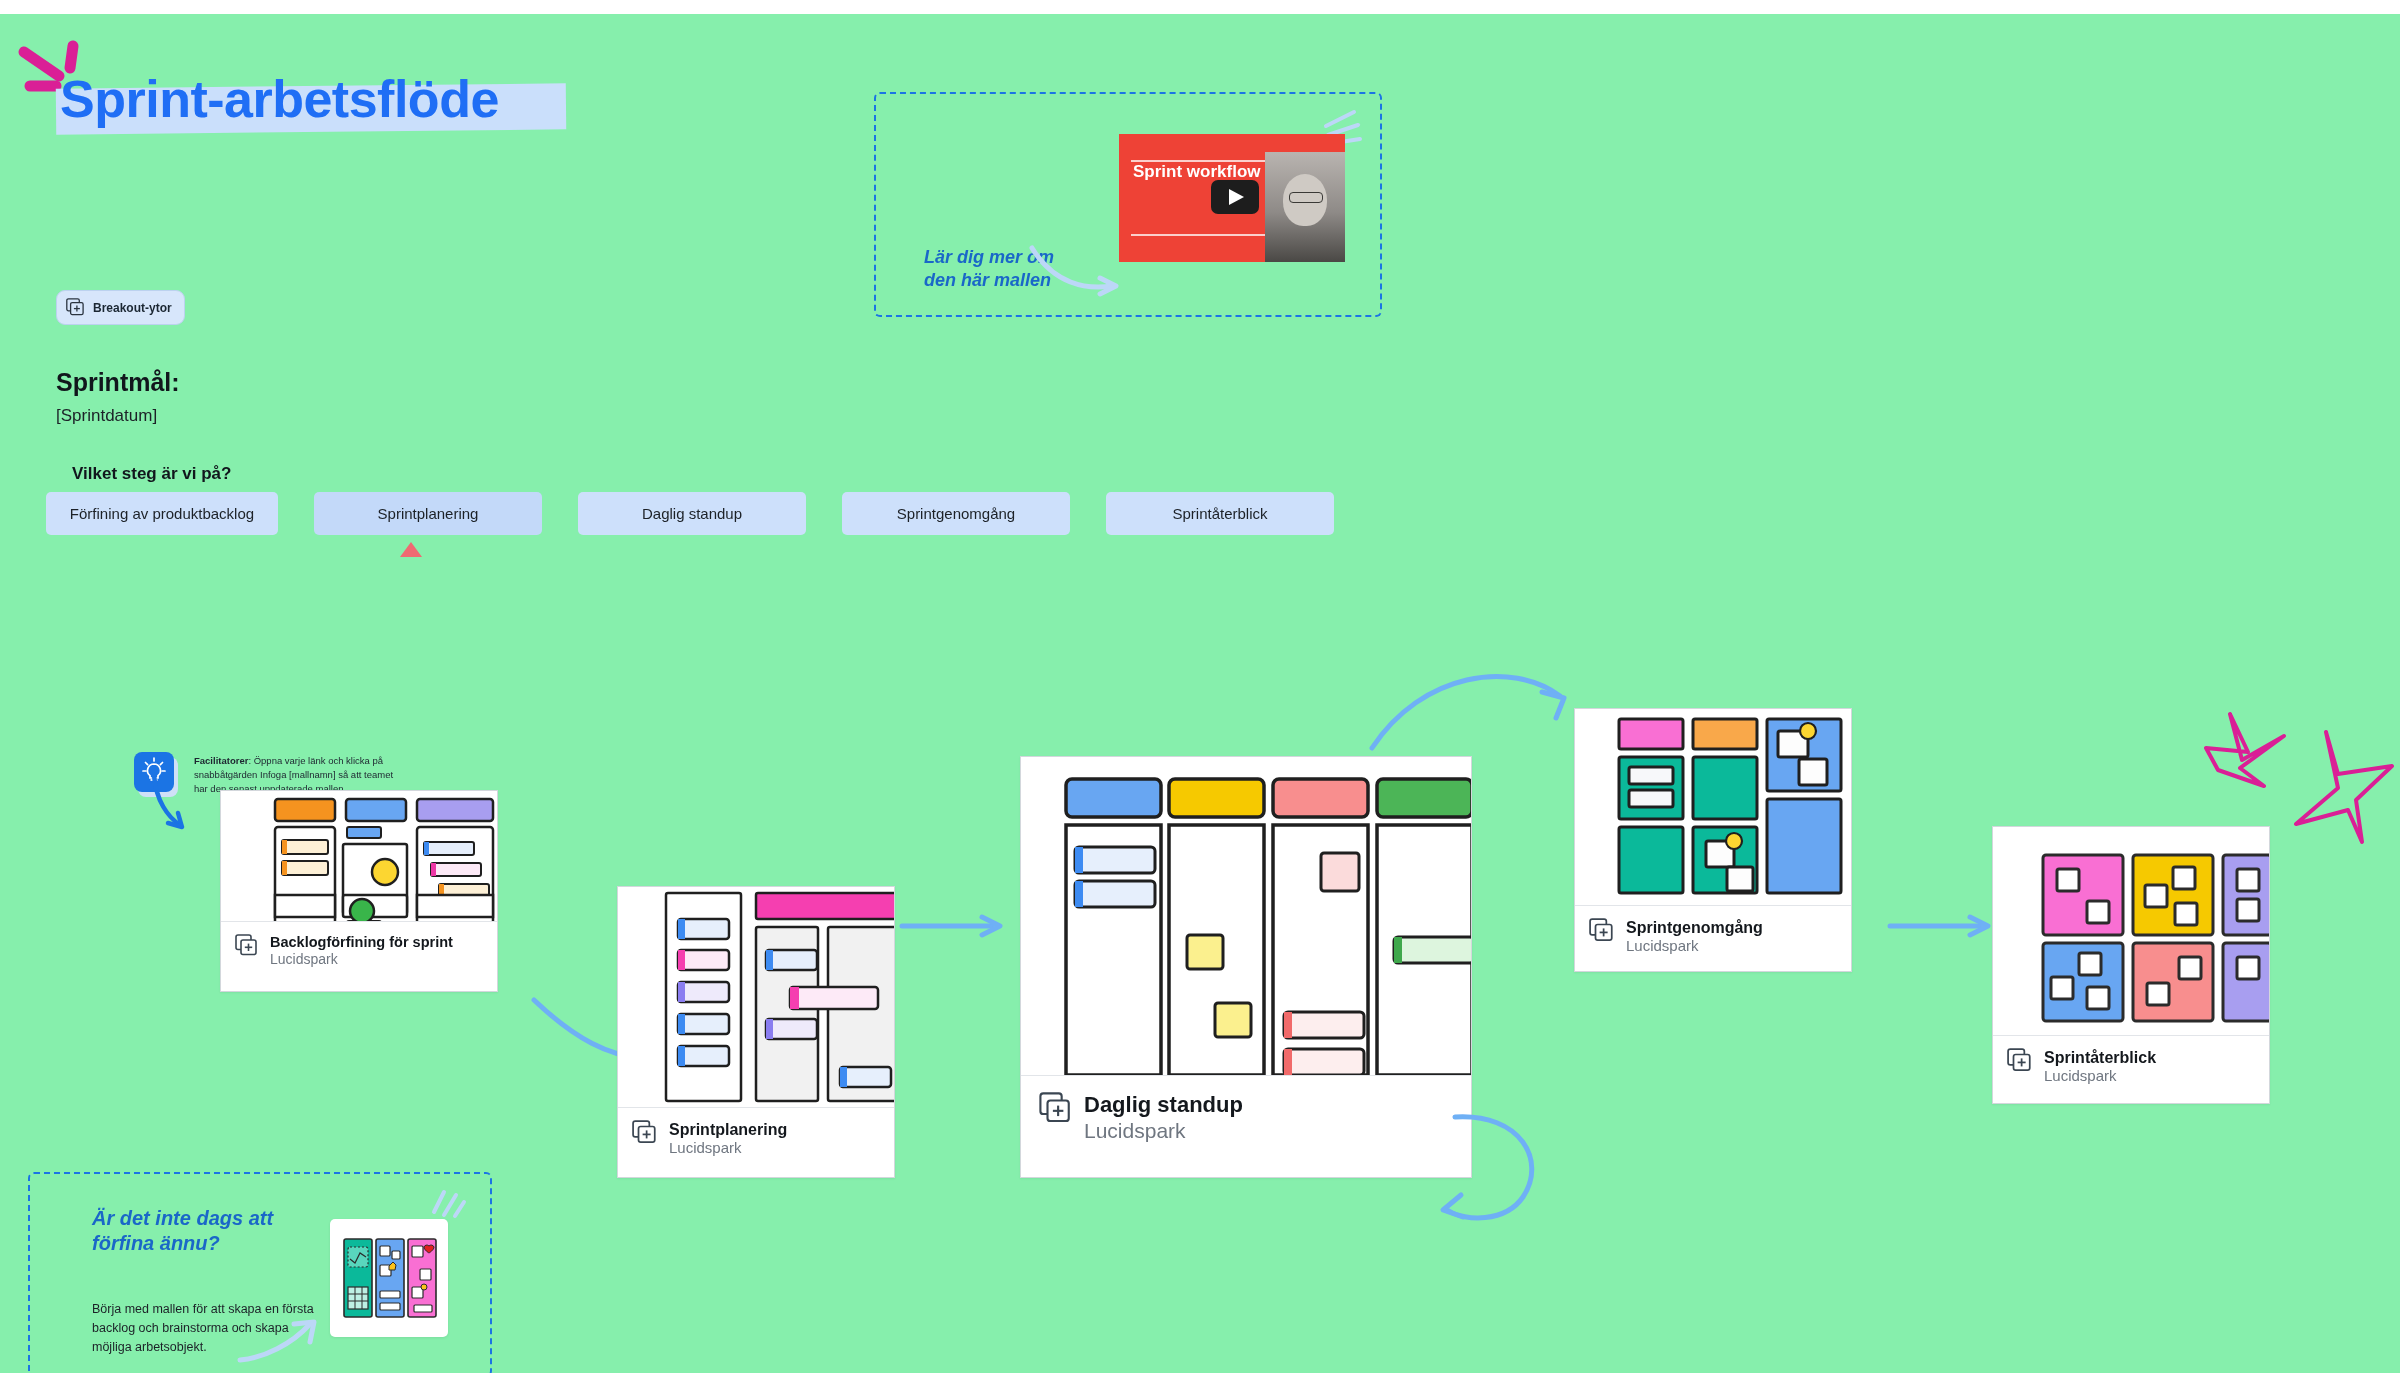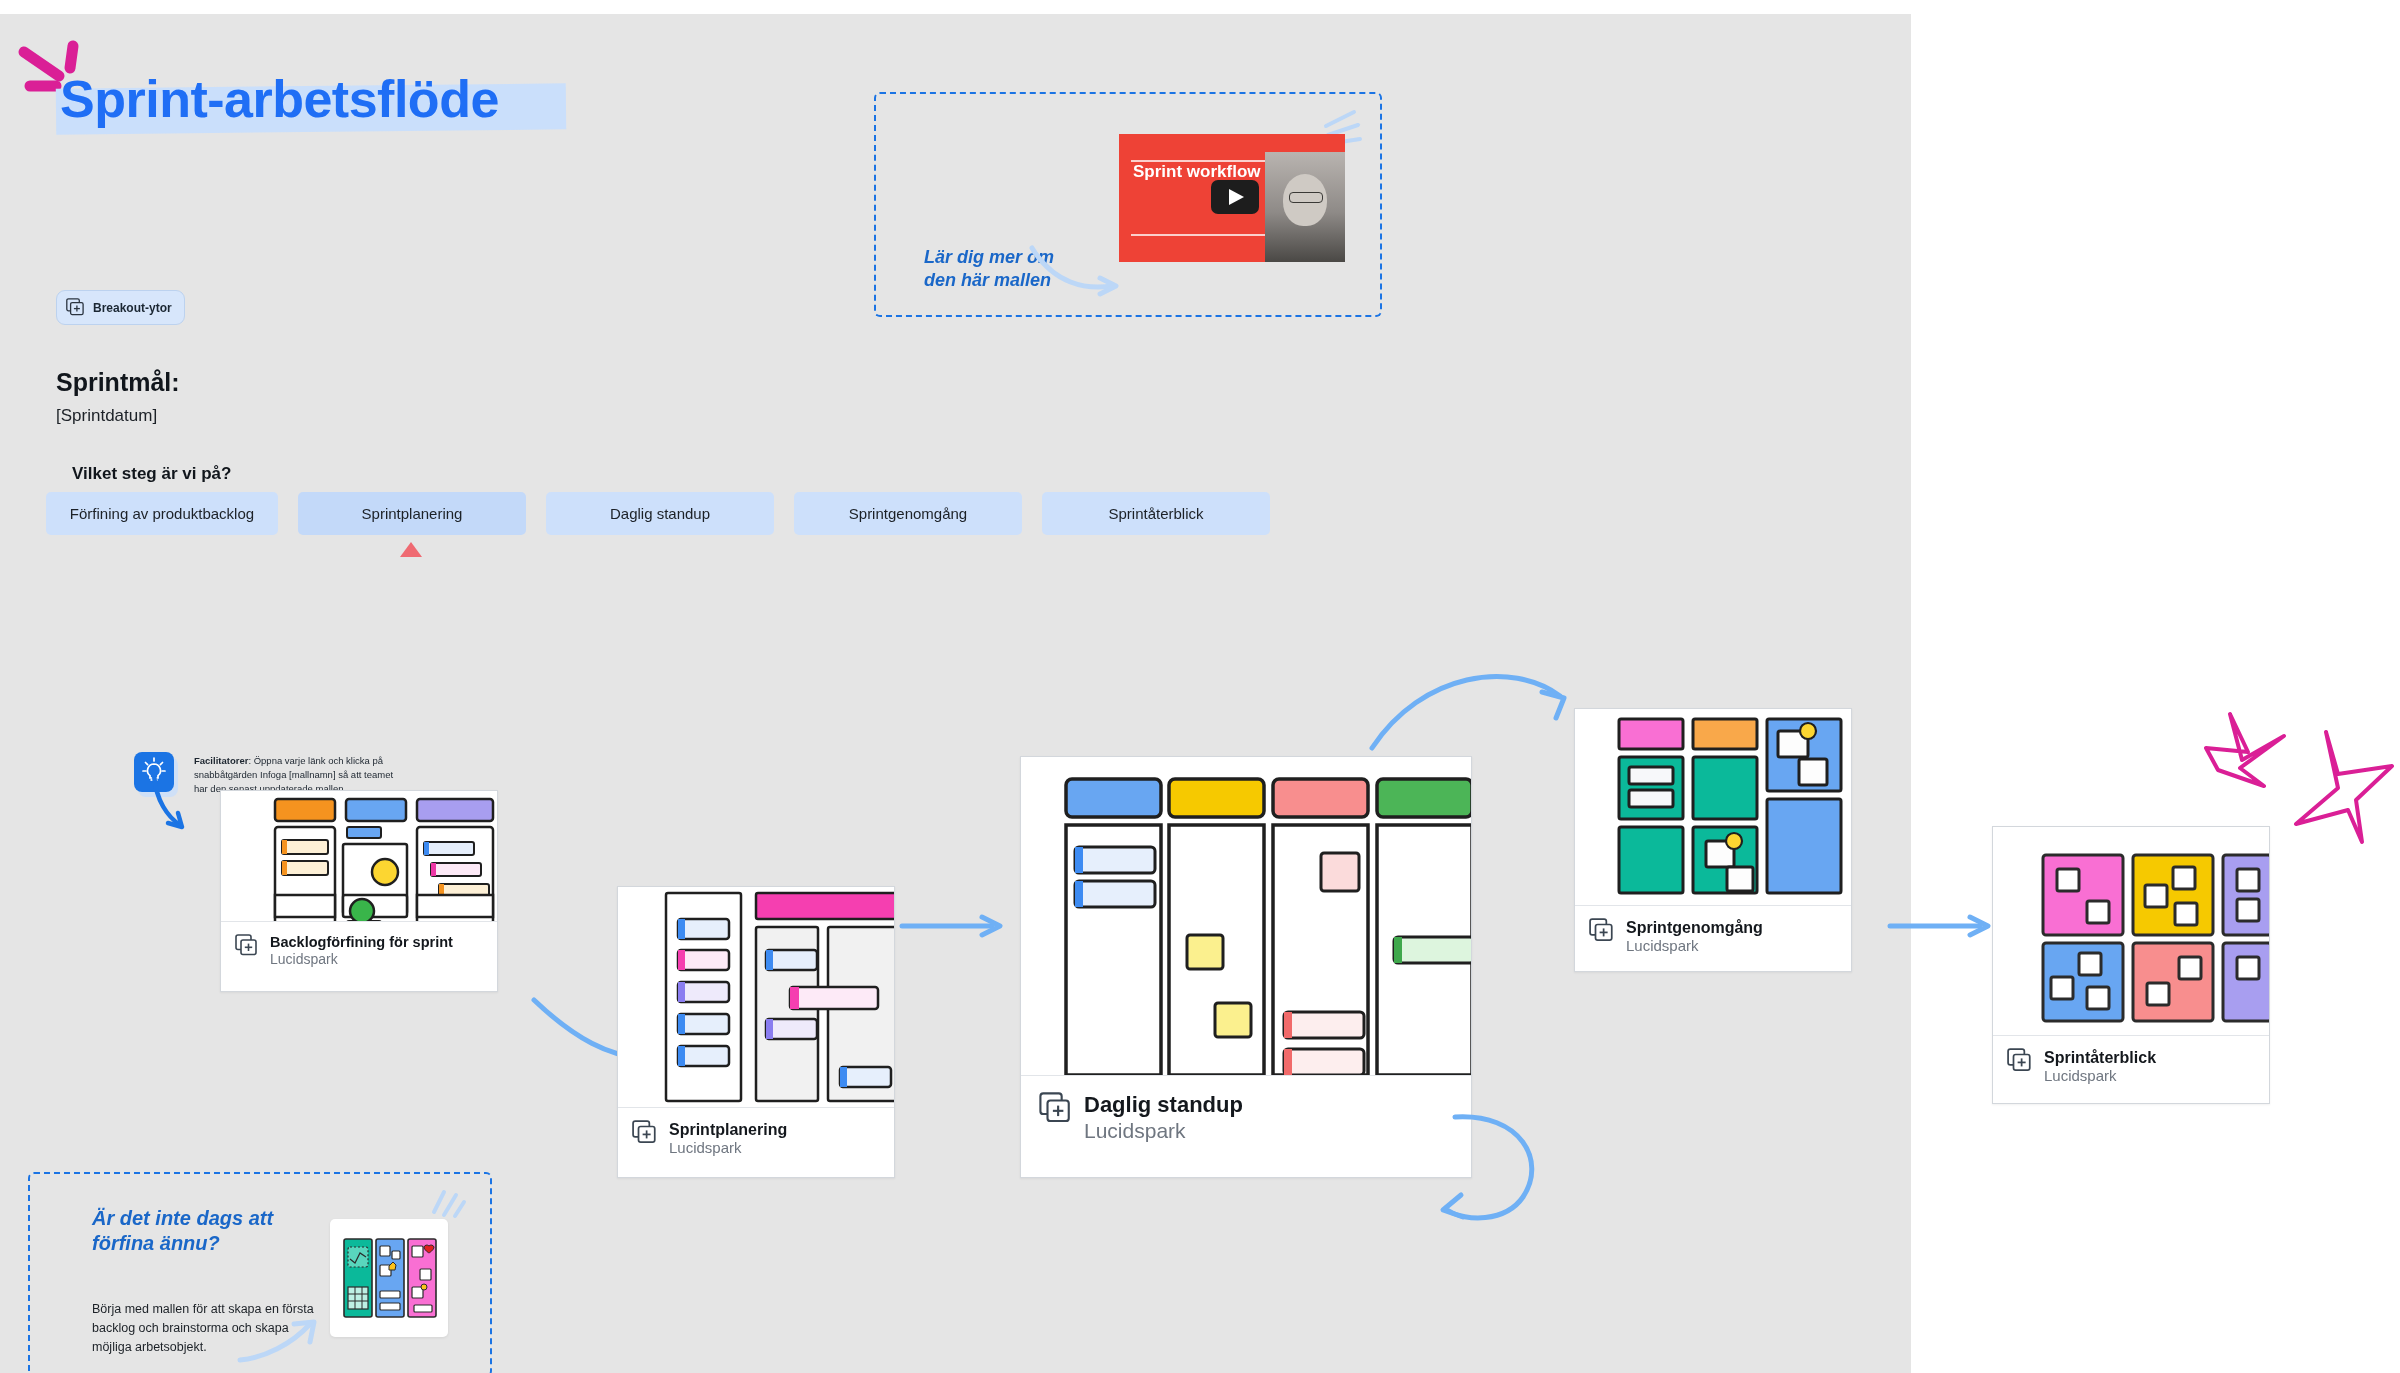--- a/index.html
+++ b/index.html
@@ -4,22 +4,22 @@
 <style>
   * { box-sizing: border-box; margin: 0; padding: 0; }
   html, body {
     width: 2400px; height: 1373px;
     font-family: "Liberation Sans", sans-serif;
     background: #ffffff;
     overflow: hidden;
   }
   #board {
     position: absolute; left: 0; top: 14px;
-    width: 1911px; height: 1359px;
-    background: #e5e5e5;
+    width: 2400px; height: 1359px;
+    background: #86efac;
   }
   .abs { position: absolute; }
 
   
   #tick-mark { left: 18px; top: 24px; width: 70px; height: 56px; }
   #title-wrap { left: 60px; top: 58px; }
   #title-hl {
     position: absolute; left: -4px; top: 14px;
     width: 510px; height: 46px;
     background: #cadffb; transform: rotate(-0.6deg);
@@ -81,21 +81,21 @@
   #play-btn:after{
     content:""; position:absolute; left:18px; top:9px;
     border-left:15px solid #fff; border-top:8px solid transparent; border-bottom:8px solid transparent;
   }
   .sparkle { position:absolute; }
 
   
   #sprint-goal-label { left:56px; top:354px; font-size:25px; font-weight:bold; color:#11161c;text-align:center;}
   #sprint-date { left:56px; top:392px; font-size:17px; color:#1c2127; }
   #step-question { left:56px; top:450px; font-size:17px; font-weight:bold; color:#11161c;margin-left:16px;}
-  #steps { left:46px; top:478px; display:flex; gap:20px; }
+  #steps { left:46px; top:478px; display:flex; gap:36px; }
   .step-chip {
     height:43px; display:flex; align-items:center; justify-content:center;
     background:#cde0fb; border-radius:5px; padding:0 18px;
     font-size:15px; color:#1c2127; cursor:pointer; white-space:nowrap;
   }
   .step-chip.selected { background:#c3d9f9; }
   #step-marker {
     left:400px; top:528px; width:0; height:0;
     border-left:11px solid transparent; border-right:11px solid transparent;
     border-bottom:15px solid #ef6a72;

